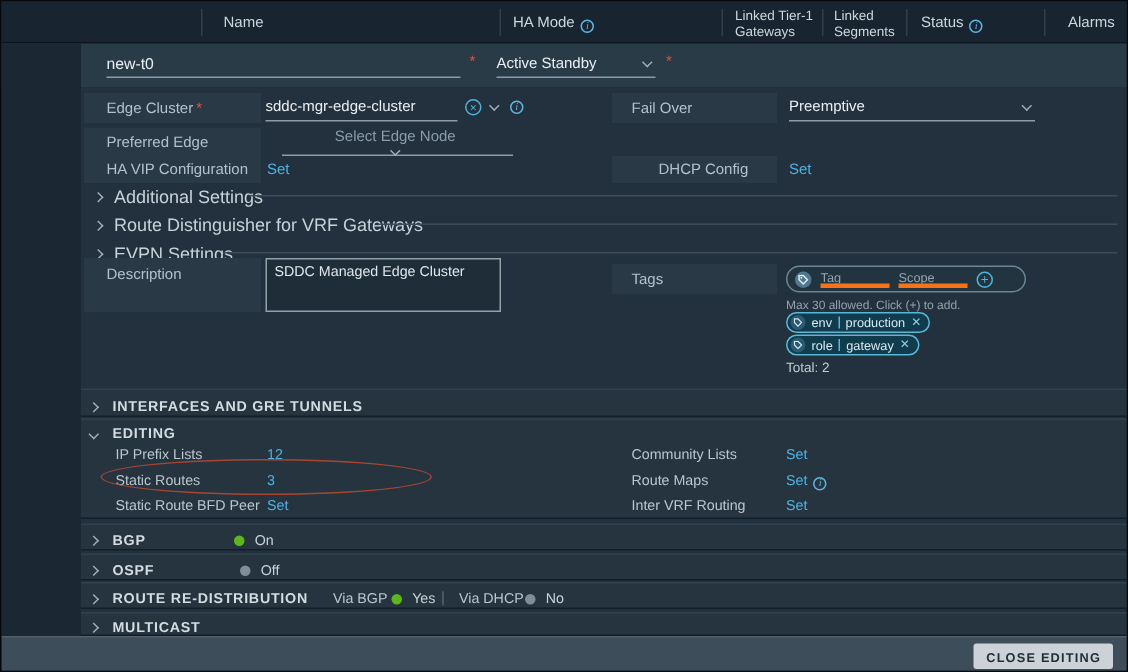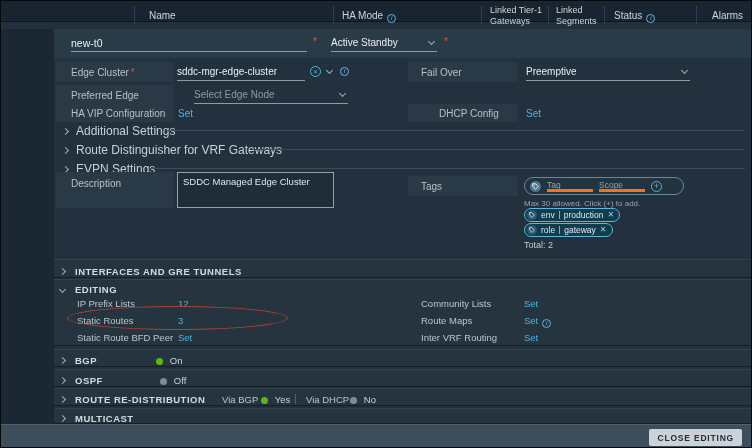--- a/index.html
+++ b/index.html
@@ -6,21 +6,21 @@
   html,body { background:#0e161d; }
   body { font-family:"Liberation Sans", sans-serif; }
   #screen {
     position:relative; width:752px; height:448px;
     background:#22313d; overflow:hidden;
     border:1px solid #06090c;
     color:#dfe7ec; font-size:10px;
   }
   .abs { position:absolute; }
   
-  .tbl-header { position:absolute; left:0; top:0; width:752px; height:21px;
+  .tbl-header { position:absolute; left:0; top:0; width:752px; height:28px;
     background:#18242f; border-bottom:1px solid #0c151d;text-decoration:underline; }
   .hdr-label { position:absolute; color:#ccd6dc; font-size:10px; top:9px; white-space:nowrap; }
   .hdr-label.two-line { font-size:9px; top:4px; line-height:1.25; white-space:normal; }
   .col-divider { position:absolute; top:5px; width:1px; height:18px; background:#2e404d; }
   
   .info-icon { display:inline-flex; align-items:center; justify-content:center;
     width:9px; height:9px; border:1px solid #62b7e2; border-radius:50%;
     color:#62b7e2; font-size:7px; line-height:1; margin-left:4px; vertical-align:-1px;
     font-family:"Liberation Serif", serif; font-style:italic; }
   .req { color:#e0513e; font-size:10px; margin-left:2px; }
@@ -137,21 +137,21 @@
     </div>
     <div class="label-block" style="left:354px; top:4px; width:110px; height:20px;"></div>
     <span class="f-label" style="left:367px; top:9px;">Fail Over</span>
     <div class="selectbox" style="left:472px; top:5px; width:164px;">
       <span>Preemptive</span>
         <span class="chev-down"></span>
     </div>
 
     <div class="label-block" style="left:2px; top:27px; width:118px; height:20px;"></div>
     <span class="f-label" style="left:17px; top:32px;">Preferred Edge</span>
-    <div class="selectbox" style="left:140px; top:28px; width:154px;">
+    <div class="selectbox" style="left:134px; top:28px; width:154px;flex-direction:column;">
       <span class="placeholder">Select Edge Node</span>
         <span class="chev-down"></span>
     </div>
 
     <div class="label-block" style="left:2px; top:46px; width:118px; height:18px;"></div>
     <span class="f-label" style="left:17px; top:50px;">HA VIP Configuration</span>
     <span class="link abs" style="left:124px; top:50px;">Set</span>
     <div class="label-block" style="left:354px; top:46px; width:110px; height:18px;"></div>
     <span class="f-label" style="left:385px; top:50px;">DHCP Config</span>
     <span class="link abs" style="left:472px; top:50px;">Set</span>

